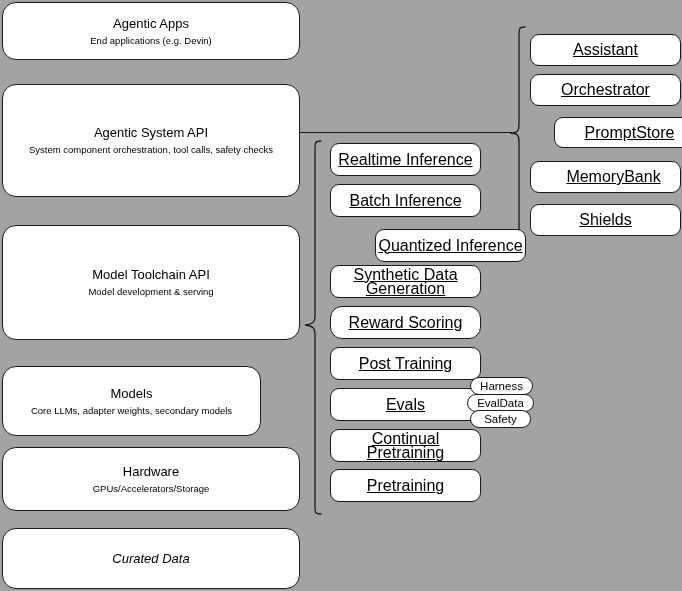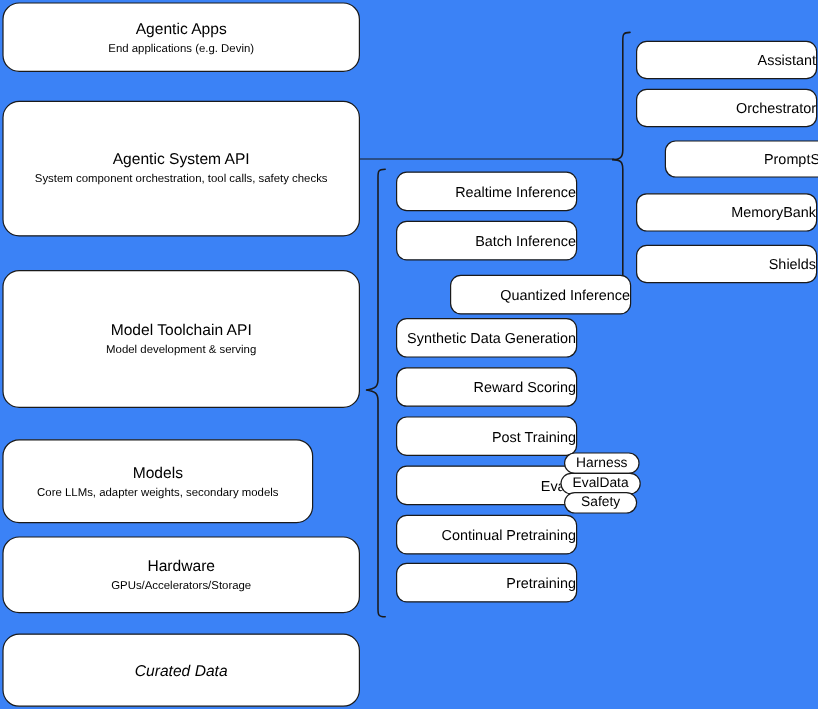--- a/index.html
+++ b/index.html
@@ -9,21 +9,21 @@
   }
   body {
     font-family: "Liberation Sans", sans-serif;
     color: #000000;
   }
   #canvas {
     position: relative;
     width: 682px;
     height: 591px;
     overflow: hidden;
-    background: #3b82f6;
+    background: #a3a3a3;
   }
   .layer-box {
     position: absolute;
     box-sizing: border-box;
     border: 1px solid #1a1a1a;
     border-radius: 14px;
     background: #ffffff;
     display: flex;
     flex-direction: column;
     align-items: center;
@@ -42,25 +42,26 @@
     margin-top: 2px;
   }
   .chip {
     position: absolute;
     box-sizing: border-box;
     border: 1px solid #1a1a1a;
     border-radius: 9px;
     background: #ffffff;
     display: flex;
     align-items: center;
-    justify-content: flex-end;
+    justify-content: center;
     text-align: center;
-    font-size: 12px;
+    font-size: 16px;
     line-height: 14px;
     color: #000000;
+    text-decoration: underline;
   }
   .pill {
     position: absolute;
     box-sizing: border-box;
     border: 1px solid #1a1a1a;
     border-radius: 999px;
     background: #ffffff;
     display: flex;
     align-items: center;
     justify-content: center;
@@ -146,21 +147,21 @@
   </div>
   <div class="chip" style="left:330px; top:184px; width:151px; height:33px;">
     <span>Batch Inference</span>
   </div>
   <div class="chip" style="left:330px; top:229px; width:151px; height:33px;margin-left:45px;">
     <span>Quantized Inference</span>
   </div>
   <div class="chip" style="left:330px; top:265px; width:151px; height:33px;">
     <span>Synthetic Data Generation</span>
   </div>
-  <div class="chip" style="left:330px; top:306px; width:151px; height:33px;">
+  <div class="chip" style="left:330px; top:306px; width:151px; height:33px;border-radius:12px;">
     <span>Reward Scoring</span>
   </div>
   <div class="chip" style="left:330px; top:347px; width:151px; height:33px;">
     <span>Post Training</span>
   </div>
   <div class="chip" style="left:330px; top:388px; width:151px; height:33px;">
     <span>Evals</span>
   </div>
   <div class="chip" style="left:330px; top:429px; width:151px; height:33px;">
     <span>Continual Pretraining</span>

